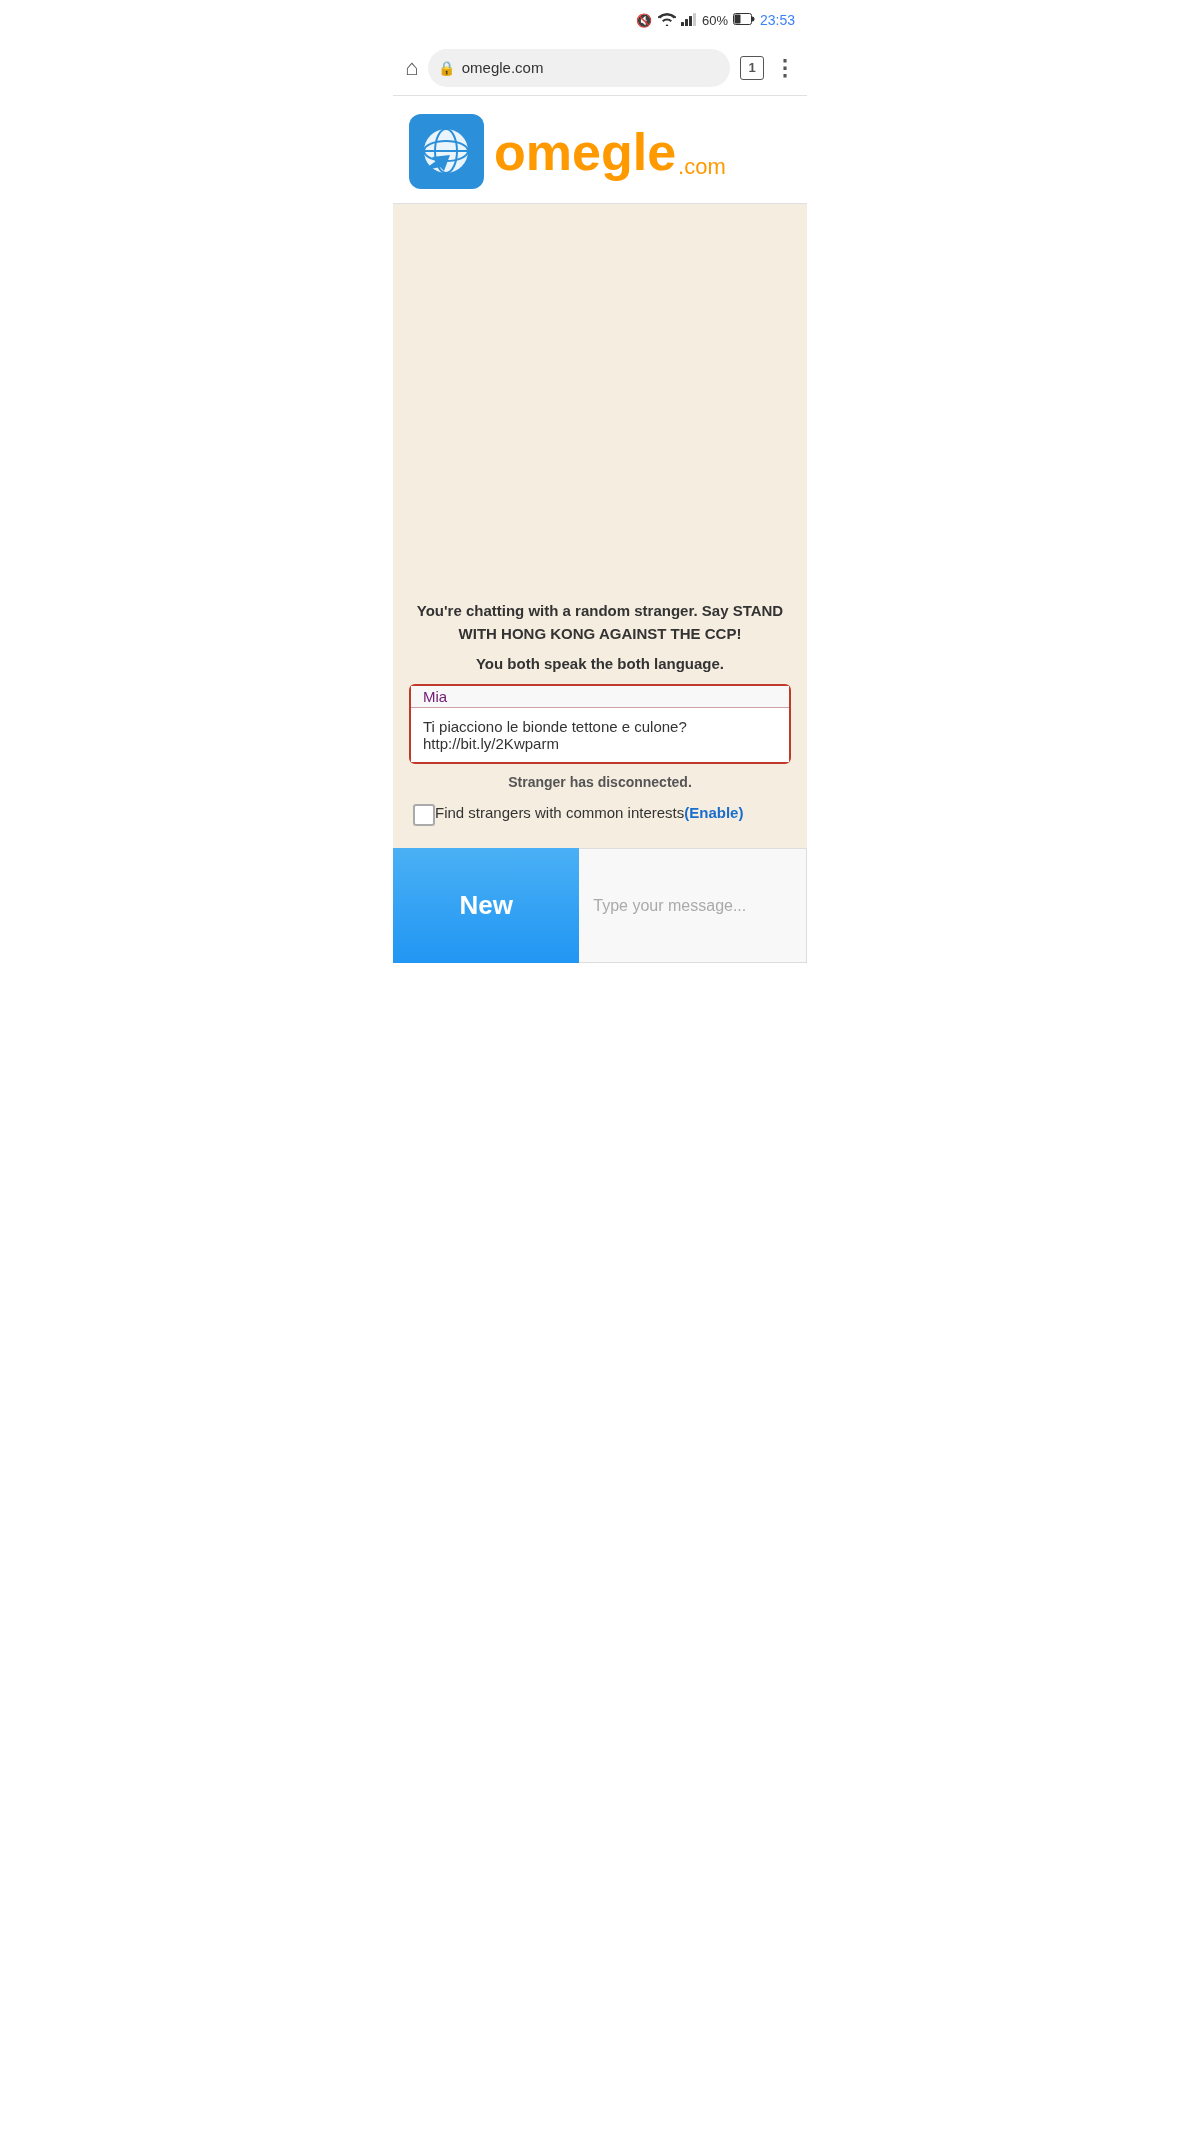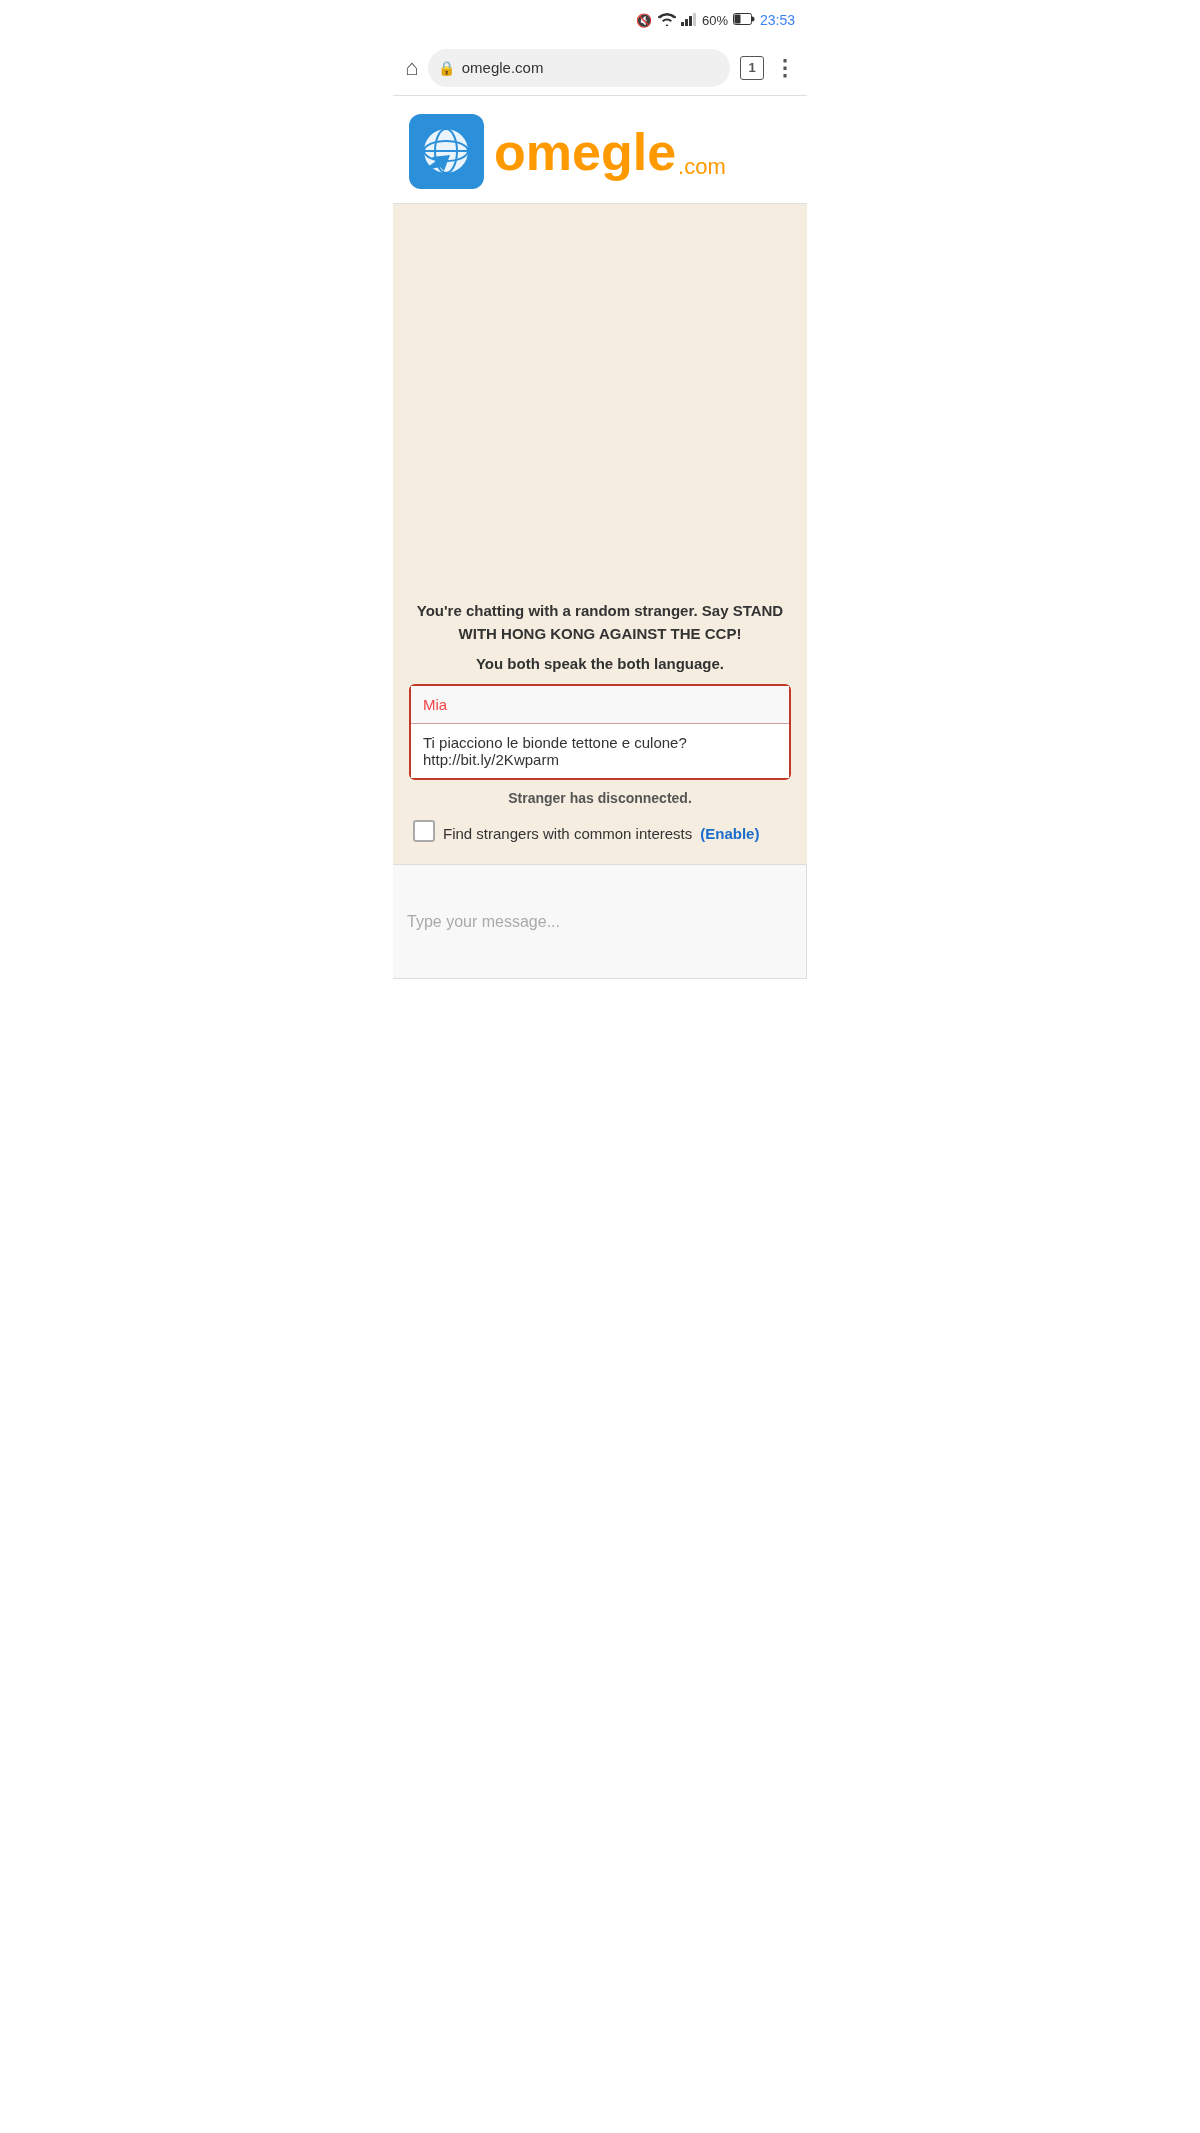--- a/index.html
+++ b/index.html
@@ -179,23 +179,23 @@
 
     
     .chat-box {
       border: 2px solid #c0392b;
       border-radius: 6px;
       background: #fafafa;
       margin-bottom: 0;
     }
 
     .chat-message-you {
-      padding: 10px 12px;
-      font-size: 15px;
-      color: #ef4444;
+      padding: 2px 12px;
+      font-size: 15px;
+      color: #701a75;
       background: #f8f8f8;
       border-bottom: 1px solid #d0a0a0;
     }
 
     .chat-message-stranger {
       padding: 10px 12px;
       font-size: 15px;
       color: #333;
       background: #fff;
     }
@@ -204,22 +204,21 @@
       font-size: 14px;
       font-weight: 600;
       color: #555;
       text-align: center;
       margin: 10px 0 14px 0;
     }
 
     
     .common-interests {
       display: flex;
-      align-items: flex-end;
-      gap: 8px;
+      align-items: flex-start;
       padding: 0 4px;
       margin-bottom: 12px;
     }
 
     .checkbox {
       width: 22px;
       height: 22px;
       border: 2px solid #aaa;
       background: #fff;
       flex-shrink: 0;
@@ -349,16 +348,17 @@
   <p class="disconnected-notice">Stranger has disconnected.</p>
 
   <div class="common-interests">
     <div class="checkbox"></div>
     <span class="common-interests-text">Find strangers with common interests</span>
     <a href="#" class="enable-link">(Enable)</a>
   </div>
 </div>
 
 <div class="bottom-bar">
+  <button class="new-button">New</button>
   <div class="message-input-area">
     <span class="message-placeholder">Type your message...</span>
   </div>
 </div>
 
 </body></html>

